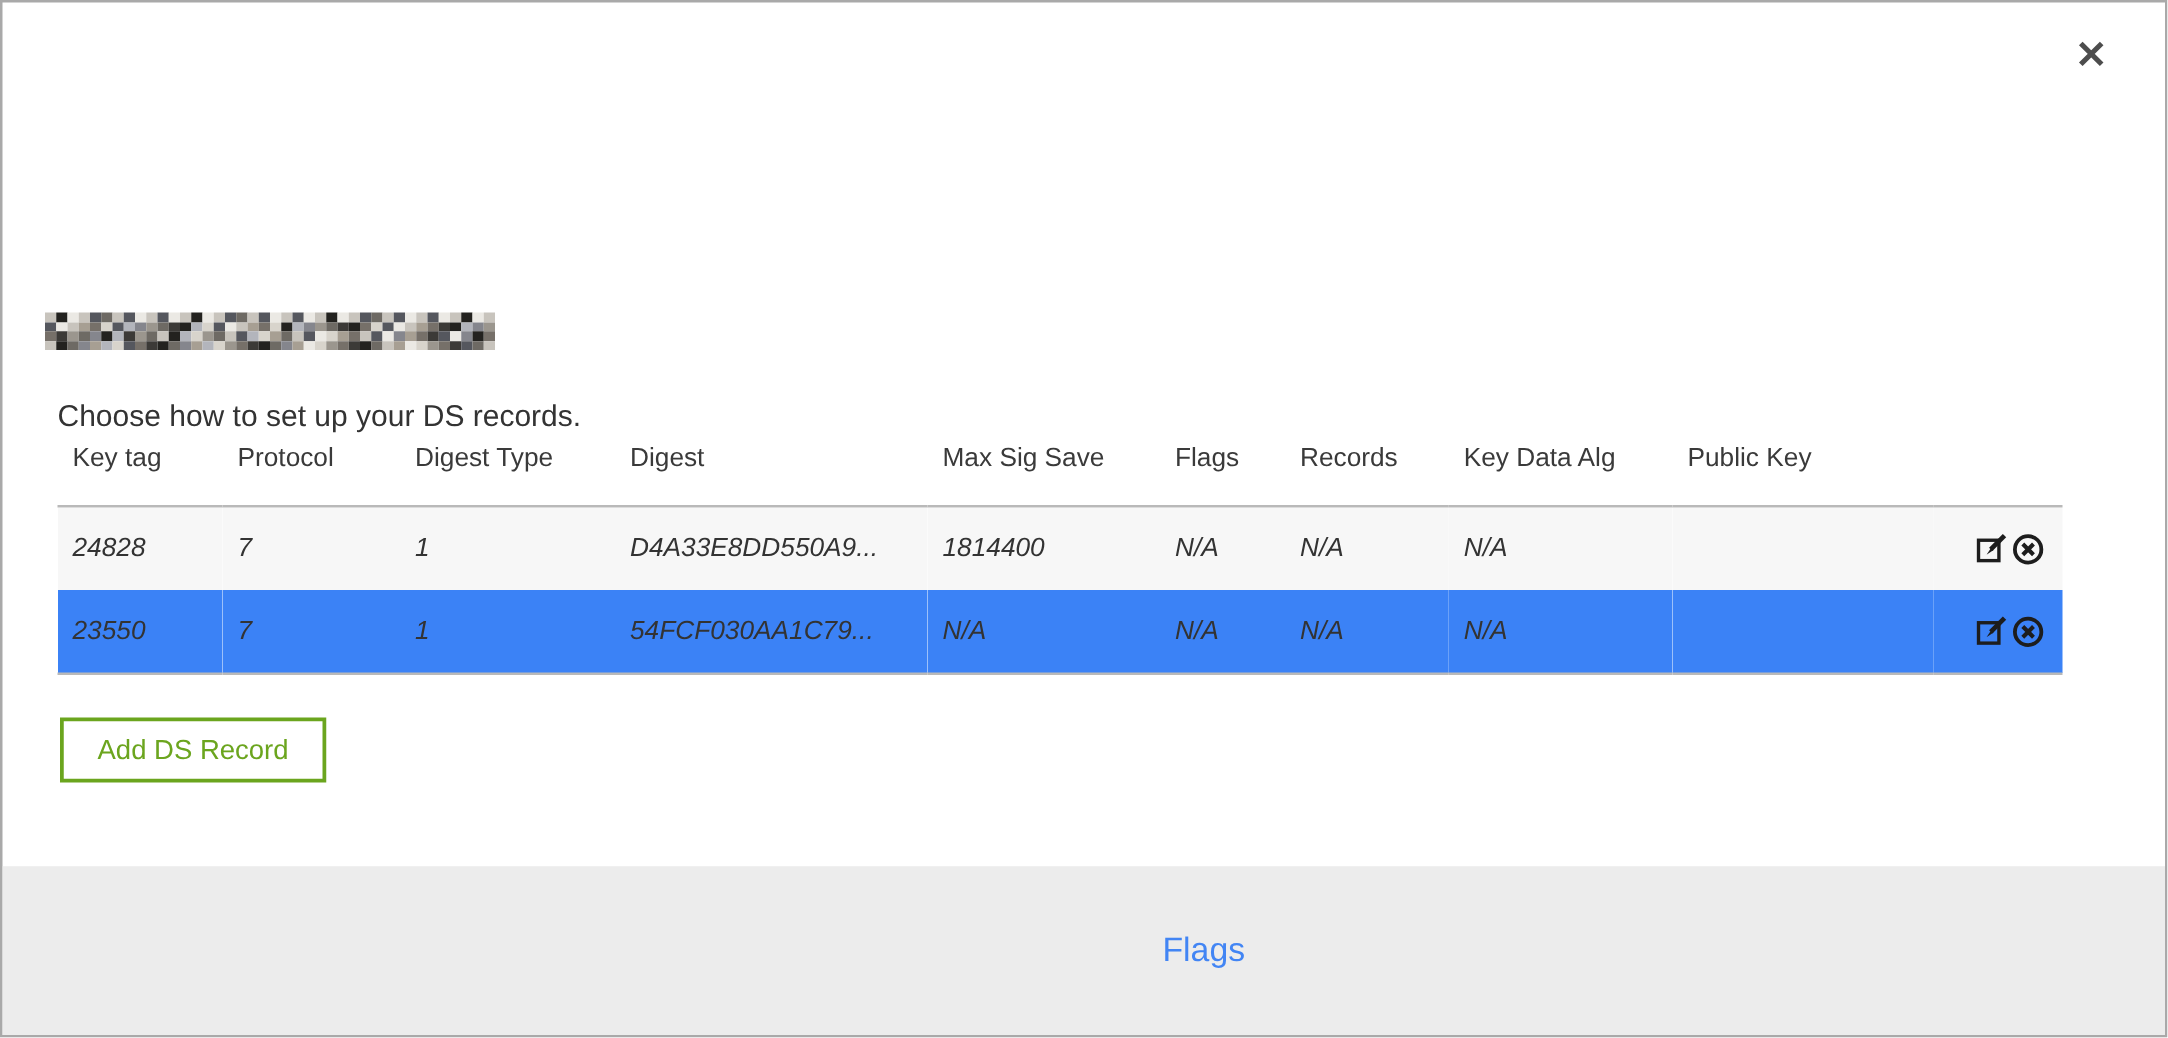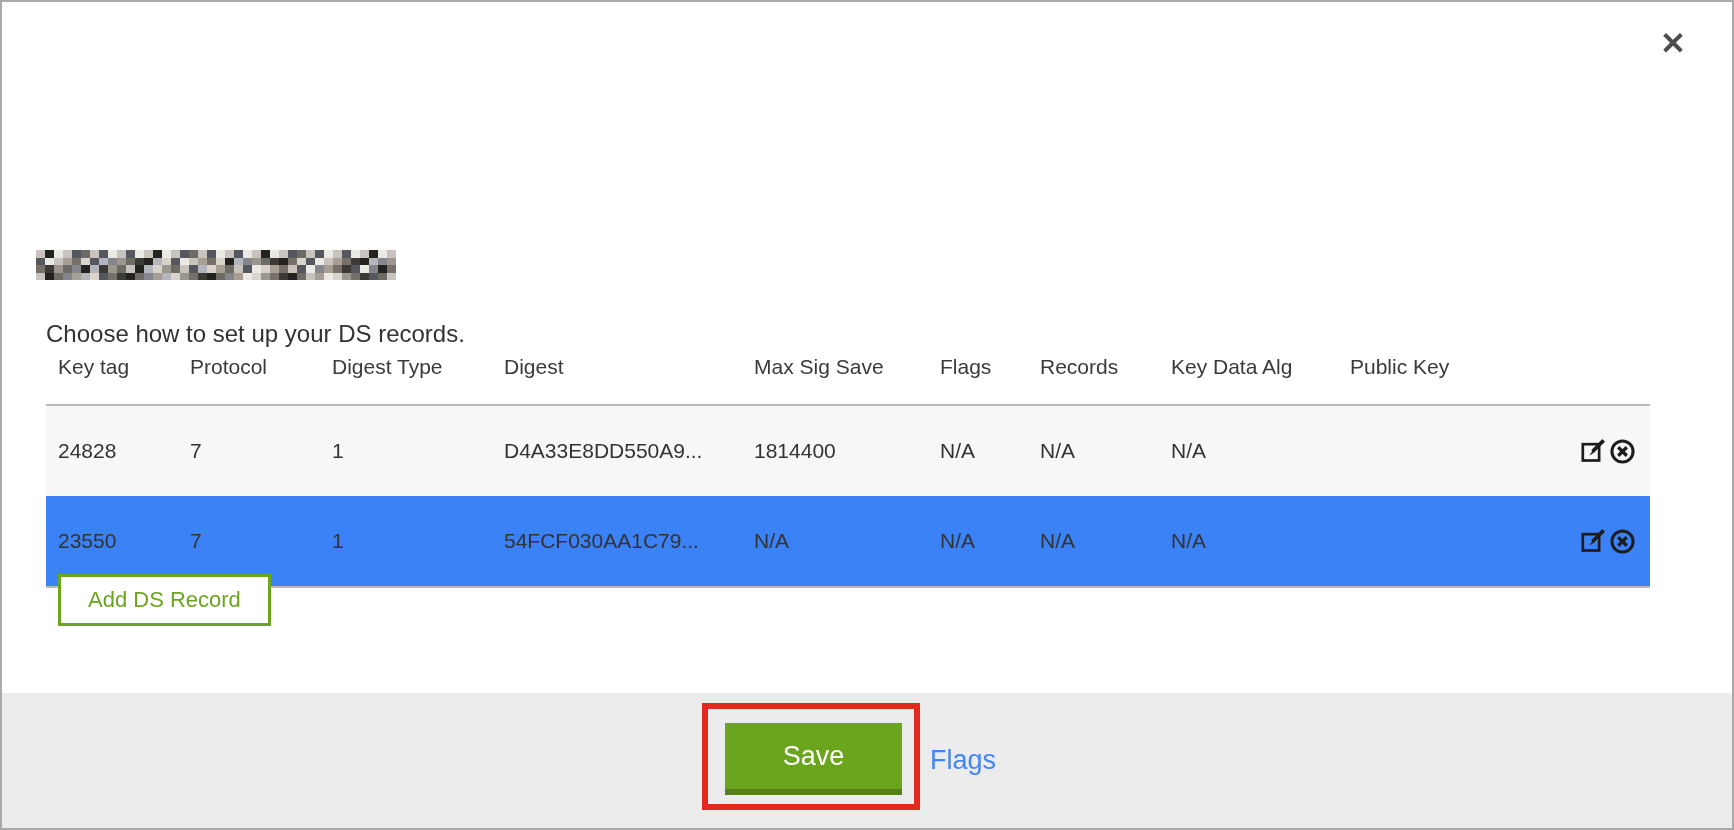--- a/index.html
+++ b/index.html
@@ -37,33 +37,33 @@
   table.ds-table{
     width:100%;border-collapse:collapse;table-layout:fixed;
     font-size:21px;color:#333;
   }
   .ds-table th{
     text-align:left;font-weight:400;color:#3a3a3a;
     padding:0 12px 24px 12px;line-height:26px;
     white-space:nowrap;overflow:hidden;
   }
   .ds-table td{
-    padding:12px 12px;height:66px;vertical-align:middle;
-    white-space:nowrap;overflow:hidden;
+    padding:0 12px;height:66px;vertical-align:middle;
+    white-space:nowrap;overflow:hidden;font-style:italic;
   }
   .ds-table tbody tr.row-odd{background:#f7f7f7;border-top:2px solid #b9b9b9;}
   .ds-table tbody tr.row-even{background:#3b82f6;border-bottom:2px solid #b9b9b9;}
   .actions-cell{text-align:right;padding-right:14px !important;}
   .icon-btn{
     background:none;border:none;padding:0;margin:0 0 0 2px;cursor:pointer;
     vertical-align:middle;line-height:0;
   }
   .icon-btn svg{display:inline-block;}
   .add-btn{
-    position:absolute;left:56px;top:572px;
+    position:absolute;left:46px;top:572px;
     background:#fff;
     border:3px solid var(--green,#6ba51e);
     color:var(--green,#6ba51e);
     font-size:22px;padding:10px 27px;cursor:pointer;
     font-family:"Liberation Sans", sans-serif;
   }
   .footer{
     position:absolute;left:0;right:0;bottom:0;height:135px;
     background:#ececec;
   }
@@ -333,19 +333,16 @@
                   </svg></span></button>
           </td>
         </tr>
       </tbody>
     </table>
   </div>
 
   <button class="add-btn">Add DS Record</button>
 
   <div class="footer">
-    <div class="annotation-box">
-      <button class="save-btn">Save</button>
-    </div>
     <a class="cancel-link">Flags</a>
   </div>
 
 </div>
 
 </body></html>

